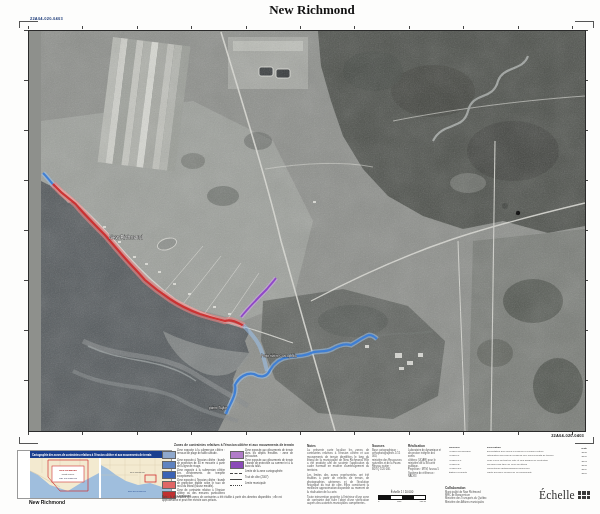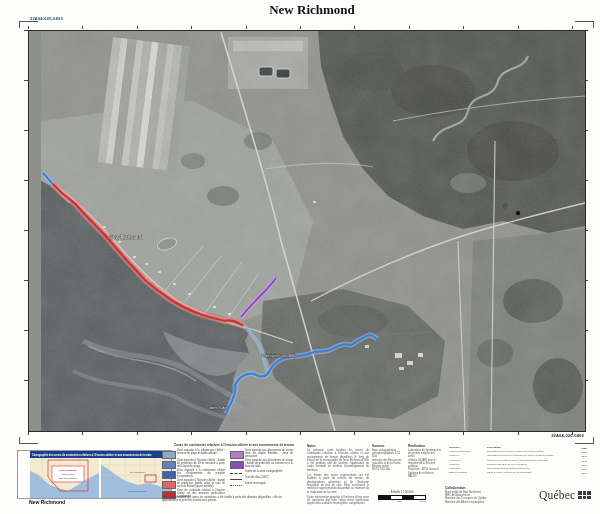--- a/index.html
+++ b/index.html
@@ -362,21 +362,21 @@
 
 <div class="abs collab">
   <div class="blk-h">Collaboration</div>
   <div class="micro-line">Municipalité de New Richmond</div>
   <div class="micro-line">MRC de Bonaventure</div>
   <div class="micro-line">Ministère des Transports du Québec</div>
   <div class="micro-line">Ministère des Affaires municipales</div>
 </div>
 
 <div class="abs qc-logo">
-  <span class="qc-word">Québec</span>
+  <span class="qc-word">Échelle</span>
   <span class="qc-flag">
       <i></i>
       <i></i>
       <i></i>
       <i></i>
       <i></i>
       <i></i>
     </span>
 </div>
 

